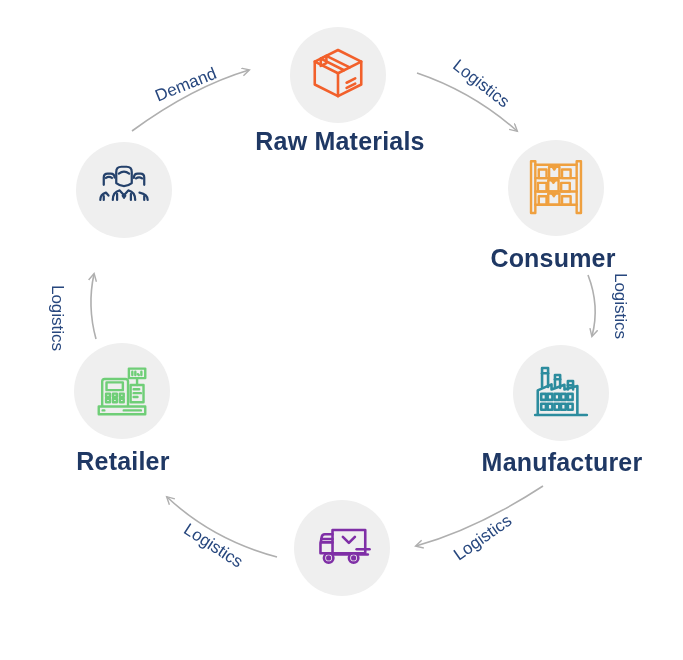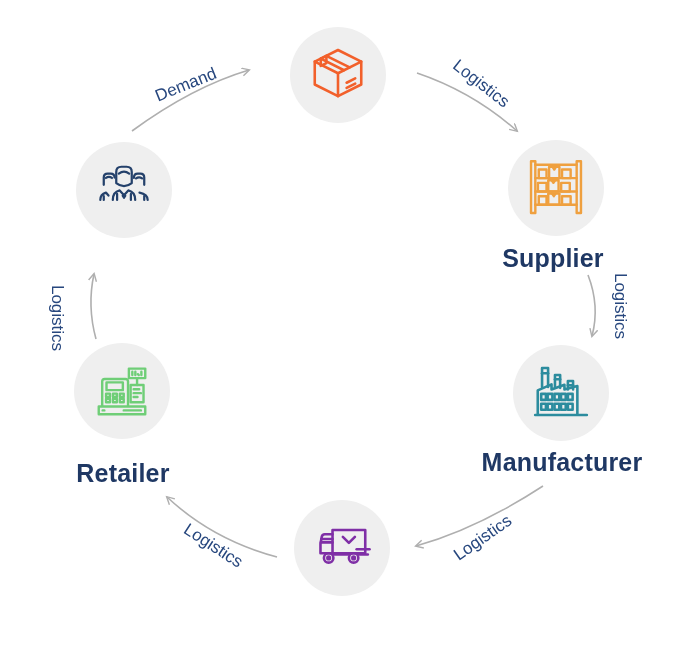--- a/index.html
+++ b/index.html
@@ -73,20 +73,21 @@
       <svg class="icon" width="62" height="62" viewBox="0 0 72 72" stroke-width="3">
         <path d="M36 7 L63 20.5 L36 34 L9 20.5 Z"></path>
         <path d="M9 20.5 V47 L36 60.5 V34"></path>
         <path d="M63 20.5 V47 L36 60.5"></path>
         <path d="M22.5 13.7 L49.5 27.2 M16 17 L43 30.5"></path>
         <path d="M22.5 13.7 L16 17 L16 25.5 L22.5 22.2 Z"></path>
         <path d="M46 45 L56 40 M46 51 L56 46"></path>
       </svg>
     </div>
   </div>
+  <div class="node-label" style="left: 340px; top: 127px; color: rgb(31, 56, 100);">Raw Materials</div>
 
   <div class="node" style="left:508px;top:140px;">
     <div class="circle" style="color: rgb(239, 160, 63); background: rgb(239, 239, 239);">
       <svg class="icon" width="62" height="62" viewBox="0 0 72 72" stroke-width="2.8">
         <rect x="7" y="5" width="5" height="60"></rect>
         <rect x="60" y="5" width="5" height="60"></rect>
         <path d="M12 9 H60 M12 24.5 H60 M12 40 H60 M12 55.5 H60"></path>
         <rect x="16" y="14.5" width="9" height="10"></rect>
         <rect x="28" y="11.5" width="12" height="13"></rect>
         <rect x="43" y="14.5" width="10" height="10"></rect>
@@ -95,21 +96,21 @@
         <rect x="27" y="27" width="12" height="13"></rect>
         <rect x="42" y="30" width="10" height="10"></rect>
         <path d="M31 27 l2 3 l2 -3"></path>
         <rect x="16" y="45.5" width="9" height="10"></rect>
         <rect x="27" y="42.5" width="13" height="13"></rect>
         <rect x="43" y="45.5" width="10" height="10"></rect>
         <path d="M31.5 42.5 l2 3 l2 -3"></path>
       </svg>
     </div>
   </div>
-  <div class="node-label" style="left: 553px; top: 244px; color: rgb(31, 56, 100);">Supplier</div>
+  <div class="node-label" style="left: 553px; top: 244px; color: rgb(31, 56, 100);">Consumer</div>
 
   <div class="node" style="left:513px;top:345px;">
     <div class="circle" style="color: rgb(44, 140, 158); background: rgb(239, 239, 239);">
       <svg class="icon" width="62" height="62" viewBox="0 0 72 72" stroke-width="3">
         <path d="M14 29 V7 H21 V29"></path>
         <path d="M14 13 H21"></path>
         <path d="M29 30 V15 H35 V30"></path>
         <path d="M29 20 H35"></path>
         <path d="M44 32 V22 H50 V32"></path>
         <path d="M44 27 H50"></path>
@@ -164,21 +165,21 @@
         <rect x="44" y="10" width="19" height="11"></rect>
         <path d="M48 13.5 V17.5 M51.5 13.5 V17.5 M54.5 16.5 l1 1 M58.5 13.5 V17.5"></path>
         <path d="M53.5 21 V29"></path>
         <rect x="46" y="29" width="15" height="20"></rect>
         <path d="M49.5 34 H56 M49.5 38.5 H58 M49.5 43 H54"></path>
         <rect x="9" y="54" width="54" height="9"></rect>
         <path d="M13.5 58.5 h2 M38 58.5 H58"></path>
       </svg>
     </div>
   </div>
-  <div class="node-label" style="left: 123px; top: 459px; color: rgb(31, 56, 100);">Retailer</div>
+  <div class="node-label" style="left: 123px; top: 447px; color: rgb(31, 56, 100);">Retailer</div>
 
   <div class="node" style="left:76px;top:142px;">
     <div class="circle" style="color: rgb(36, 65, 107); background: rgb(239, 239, 239);">
       <svg class="icon" width="62" height="62" viewBox="0 0 72 72" stroke-width="2.6">
         <path d="M27 28 V15 Q27 9 33 9 H39 Q45 9 45 15 V28 Q36 35 27 28 Z"></path>
         <path d="M30 17 Q36 12.5 42 17"></path>
         <path d="M23 47.5 Q23 38.5 31 36.5 L36 42 L41 36.5 Q49 38.5 49 47.5"></path>
         <path d="M34.5 42.5 L36 45 L37.5 42.5"></path>
         <path d="M12.5 30 V21.5 Q12.5 17 17 17 H20.5 Q25 17 25 21.5"></path>
         <path d="M15 22 Q18.5 19.5 22 22"></path>

